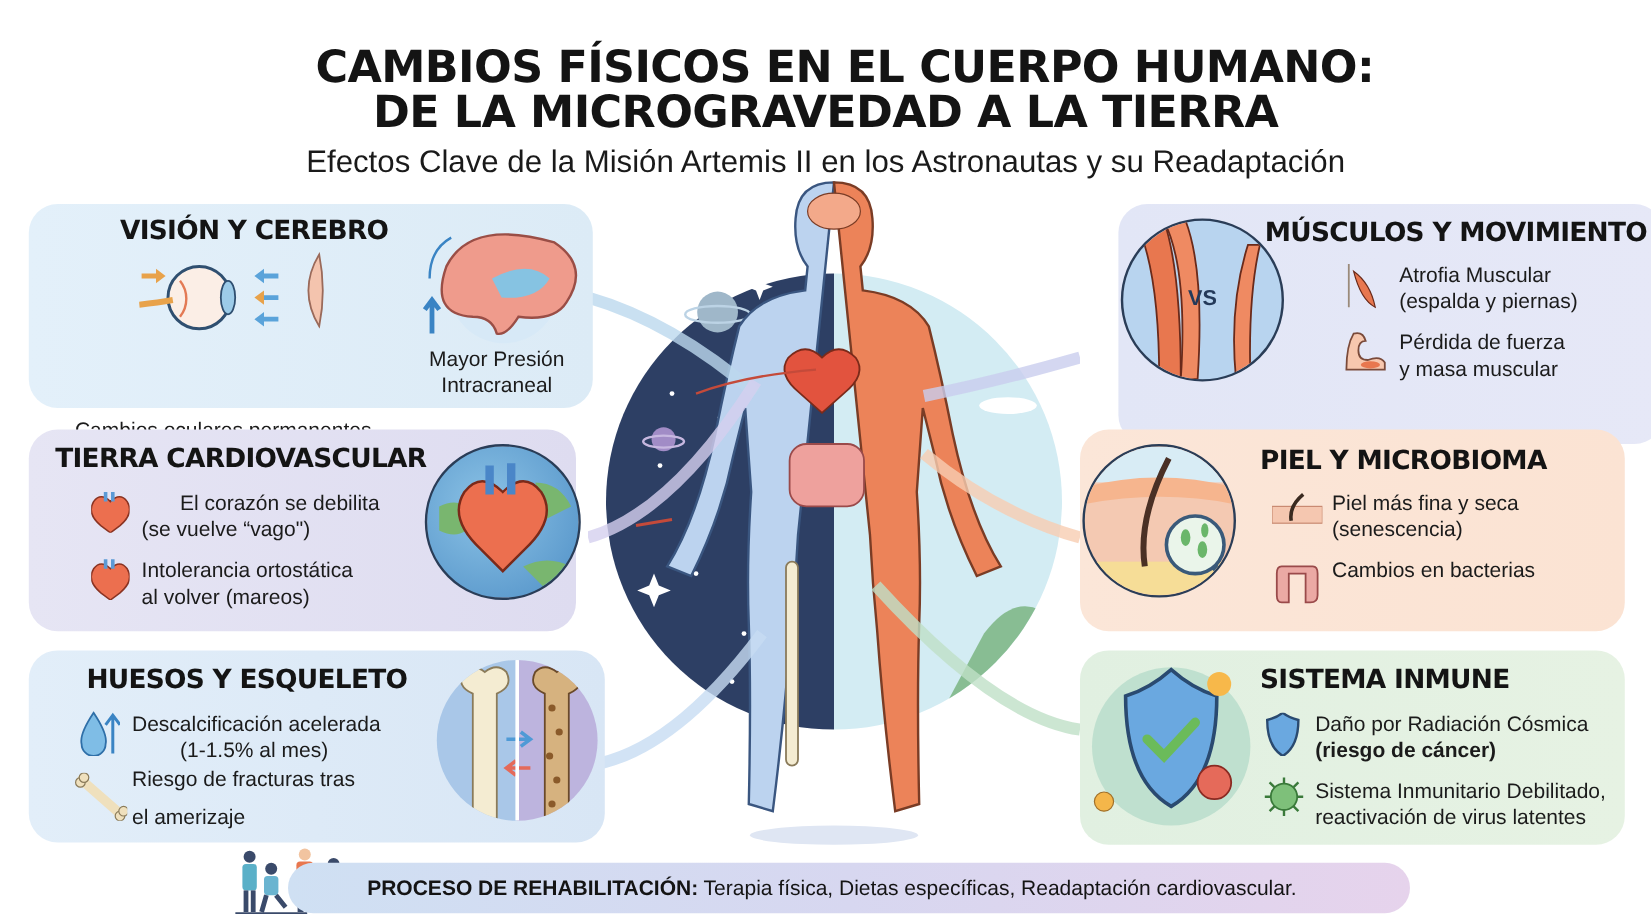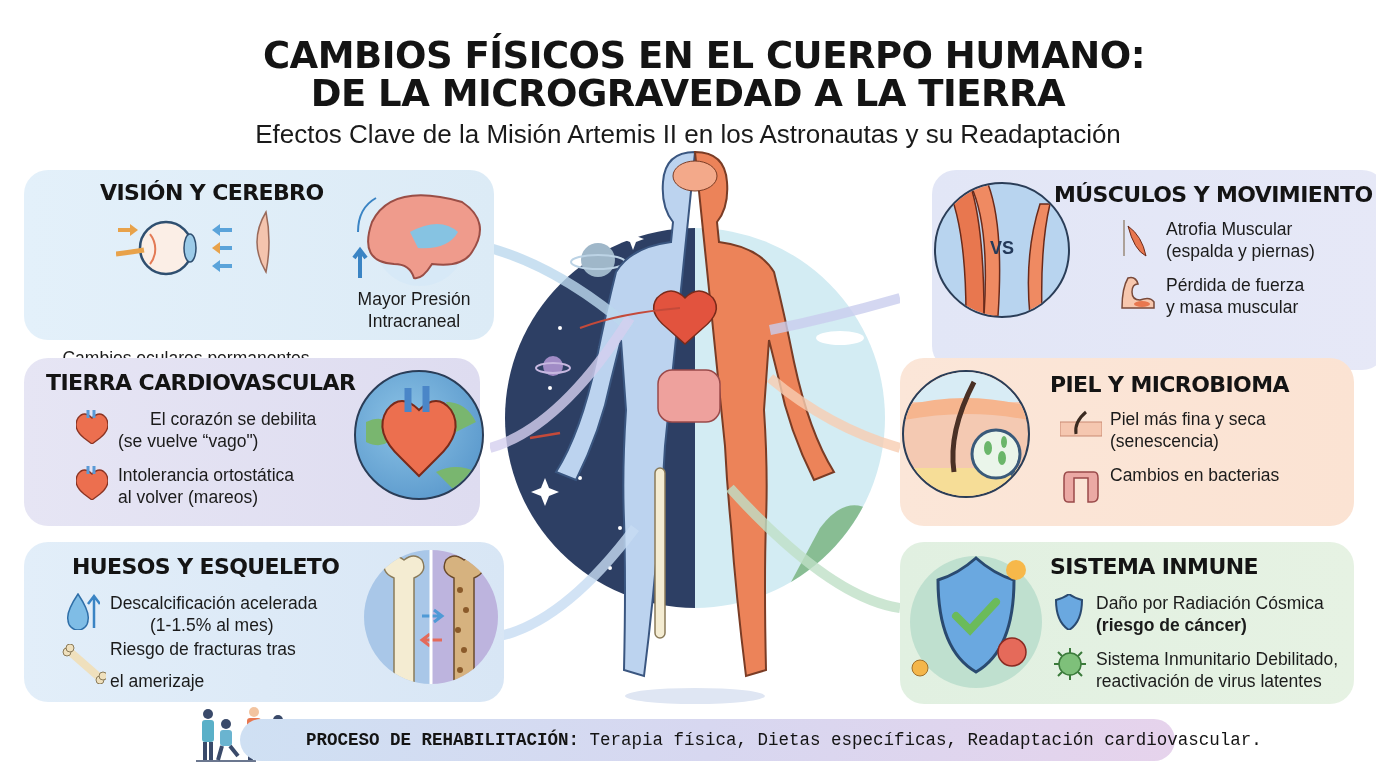--- a/index.html
+++ b/index.html
@@ -13,21 +13,21 @@
   .p-cardio{left:24px;top:358px;width:456px;height:168px;background:linear-gradient(90deg,#e6e5f4,#dedcf0);}
   .p-bones{left:24px;top:542px;width:480px;height:160px;background:linear-gradient(90deg,#e2eef9,#d8e6f5);}
   .p-muscle{left:932px;top:170px;width:454px;height:200px;background:linear-gradient(90deg,#e2e6f6,#e6e8f7);}
   .p-skin{left:900px;top:358px;width:454px;height:168px;background:linear-gradient(90deg,#fbe6d8,#fbe3d3);}
   .p-immune{left:900px;top:542px;width:454px;height:162px;background:linear-gradient(90deg,#e1f0e1,#e6f2e3);}
   .ptitle{position:absolute;font-weight:bold;font-size:22px;font-family:"DejaVu Sans","Liberation Sans",sans-serif;letter-spacing:-0.6px;white-space:nowrap;}
   .ptext{position:absolute;font-size:17.5px;line-height:22px;white-space:nowrap;color:#1b1b1b;}
   .center-t{text-align:center;}
   .ico{position:absolute;}
   .circ{position:absolute;border-radius:50%;border:2px solid #2a3d57;overflow:hidden;}
-  .rehab{position:absolute;left:240px;top:719px;width:935px;height:42px;border-radius:21px;background:linear-gradient(90deg,#cfe0f3,#d7d7f0,#e6d3ec);font-family:Liberation Mono, monospace;}
+  .rehab{position:absolute;left:240px;top:719px;width:935px;height:42px;border-radius:21px;background:linear-gradient(90deg,#cfe0f3,#d7d7f0,#e6d3ec);}
   .rehab-text{position:absolute;left:66px;top:11px;font-size:17.5px;white-space:nowrap;color:#141414;}
   .rehab-text b{font-weight:bold;}
   .central{position:absolute;left:490px;top:148px;width:410px;height:560px;}
 </style>
 </head>
 <body>
 
 <div class="title t1">CAMBIOS FÍSICOS EN EL CUERPO HUMANO:</div>
 <div class="title t2">DE LA MICROGRAVEDAD A LA TIERRA</div>
 <div class="subtitle">Efectos Clave de la Misión Artemis II en los Astronautas y su Readaptación</div>

